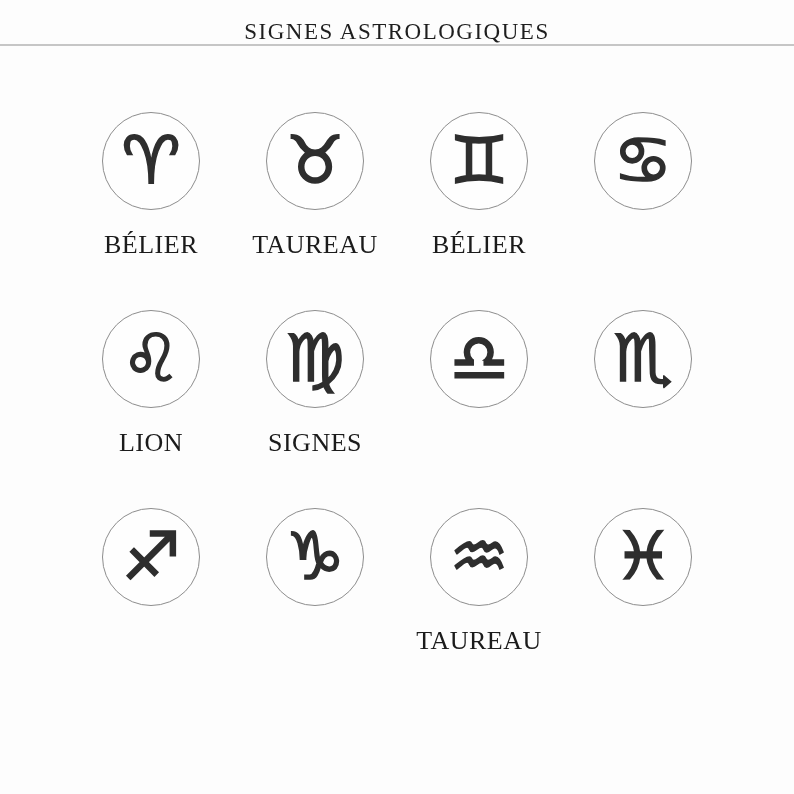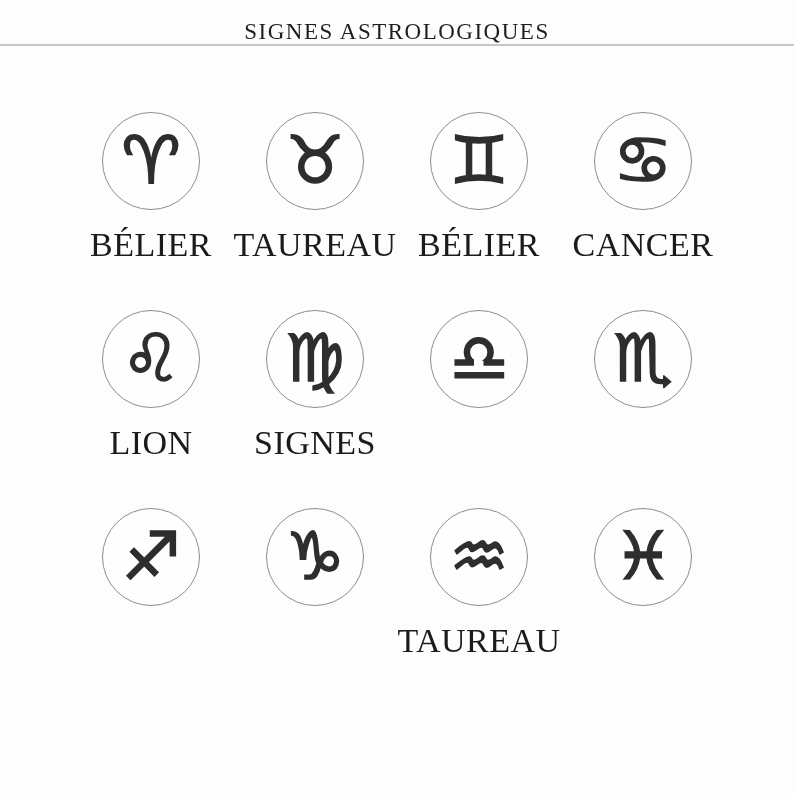--- a/index.html
+++ b/index.html
@@ -44,21 +44,21 @@
     box-sizing: border-box;
   }
   .glyph {
     font-family: "DejaVu Sans", sans-serif;
     font-size: 66px; line-height: 1;
     color: #2e2e2e;
     -webkit-text-stroke: 1.6px #2e2e2e;
   }
   .label {
     margin-top: 20px;
-    font-size: 34px; line-height: 30px;
+    font-size: 26px; line-height: 30px;
     letter-spacing: 0.5px; color: #1b1b1b;
     white-space: nowrap;
   }
 </style>
 </head>
 <body>
 
 <div class="page">
 
   <div class="header">
@@ -86,21 +86,20 @@
       <div class="circle">
         <span class="glyph">♊</span>
       </div>
       <figcaption class="label">BÉLIER</figcaption>
     </figure>
 
     <figure class="cell">
       <div class="circle">
         <span class="glyph">♋</span>
       </div>
-      <figcaption class="label">CANCER</figcaption>
     </figure>
 
     <figure class="cell">
       <div class="circle">
         <span class="glyph">♌</span>
       </div>
       <figcaption class="label">LION</figcaption>
     </figure>
 
     <figure class="cell">

